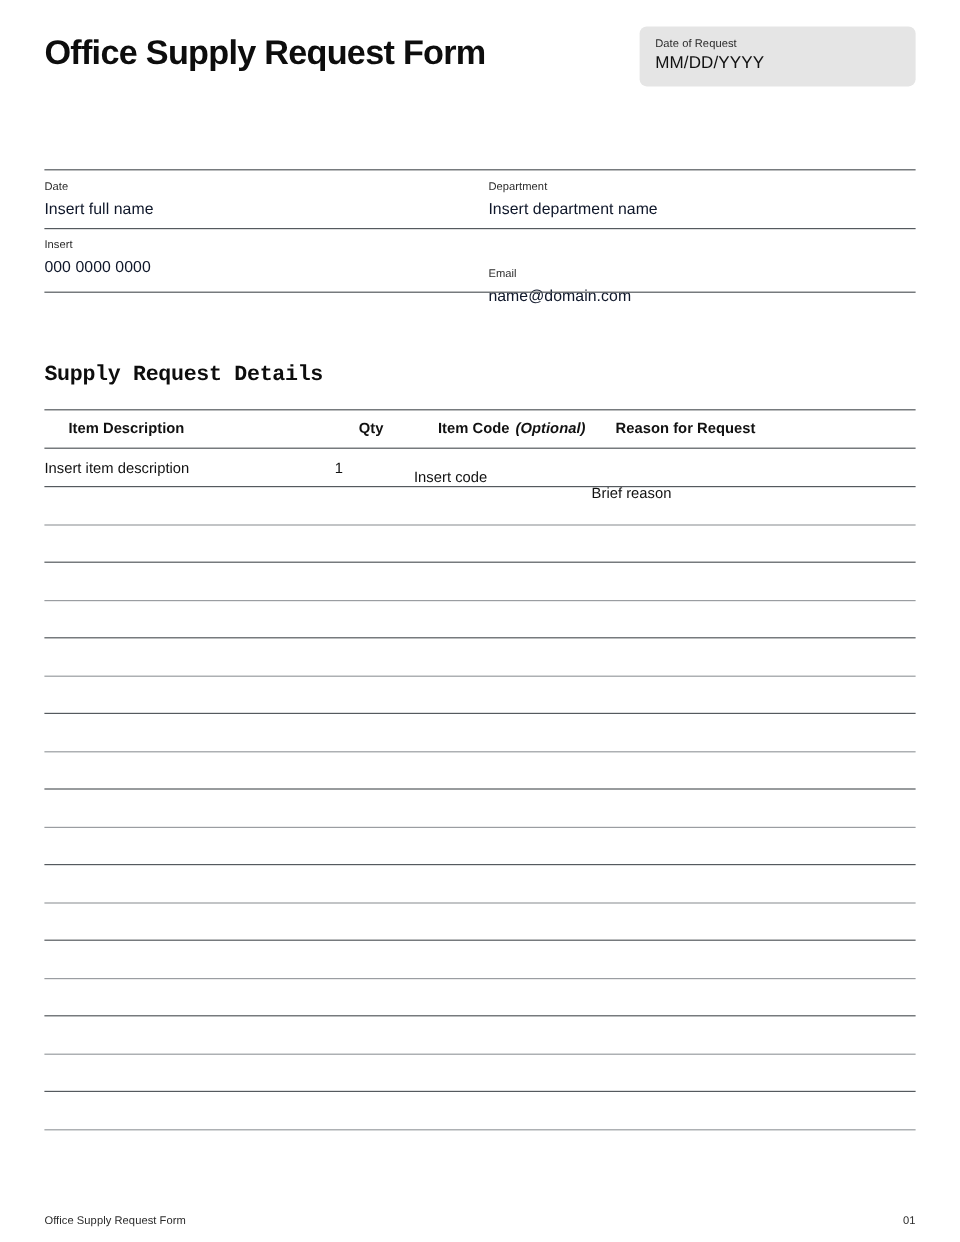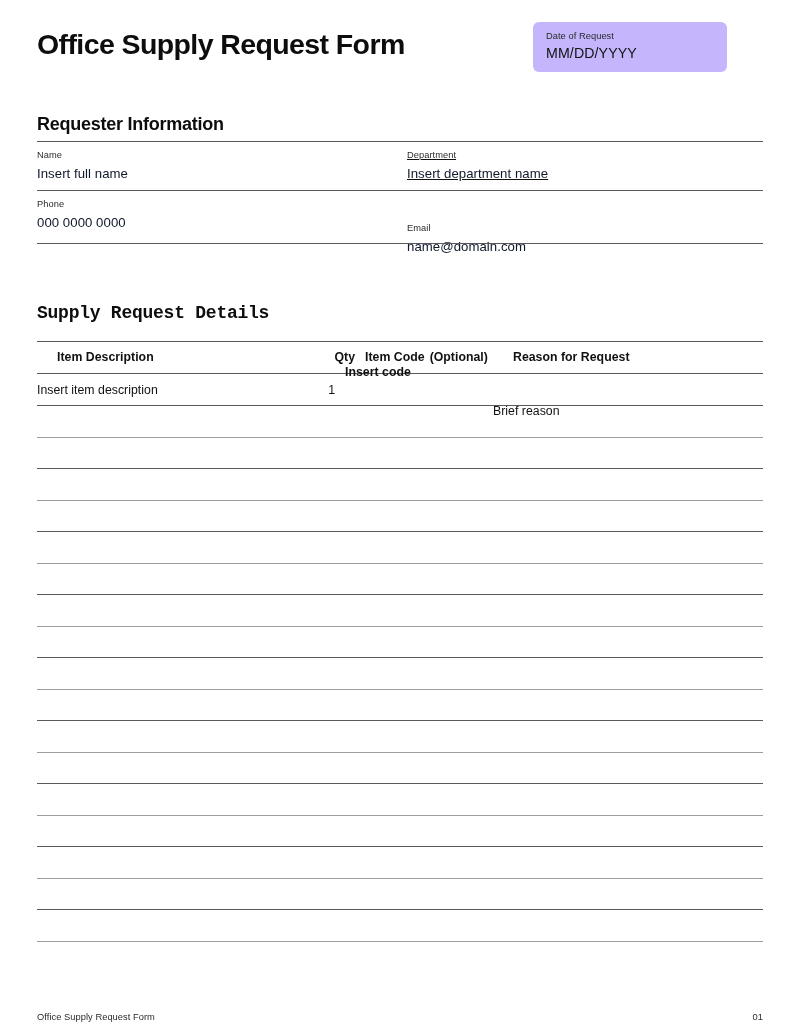--- a/index.html
+++ b/index.html
@@ -34,23 +34,23 @@
     letter-spacing: -0.6px;
     line-height: 1.1;
     color: #0d0d0d;
     white-space: nowrap;
   }
 
   .date-box {
     position: absolute;
     left: 533px;
     top: 22px;
-    width: 194px;
+    width: 230px;
     height: 50px;
-    background: #c4b5fd;
+    background: #e5e5e5;
     border-radius: 6px;
     box-sizing: border-box;
     padding: 9px 0 0 13px;
   }
   .date-box-label {
     font-size: 9.3px;
     color: #2b2b2b;
     line-height: 1.2;
     letter-spacing: 0.05px;
   }
@@ -112,25 +112,26 @@
     color: #111111;
     white-space: nowrap;
     letter-spacing: 0.02px;
   }
   .th {
     font-weight: 700;
     margin-left: 20px;
   }
   .th .optional {
     font-weight: 700;
+    font-style: italic;
   }
   .td { font-weight: 400; }
 
   .col-desc   { left: 37px; }
-  .col-qty    { left: 295px; width: 40px; text-align: right; }
+  .col-qty    { left: 279px; width: 40px; }
   .col-code   { left: 345px; }
   .col-reason { left: 493px; }
 
   
   .footer-left, .footer-right {
     position: absolute;
     top: 1012px;
     font-size: 9.3px;
     color: #2b2b2b;
     letter-spacing: 0.05px;
@@ -143,38 +144,37 @@
 
 <div class="page">
 
   <div class="doc-title">Office Supply Request Form</div>
 
   <div class="date-box">
     <div class="date-box-label">Date of Request</div>
     <div class="date-box-value">MM/DD/YYYY</div>
   </div>
 
-  <div class="section-heading" id="requester-heading">Requester Information</div>
 
   <div class="rule" style="top:141px;"></div>
 
   <div class="field" style="left:37px; top:150px;">
-    <div class="field-label">Name</div>
+    <div class="field-label">Date</div>
     <div class="field-value">Insert full name</div>
   </div>
 
-  <div class="field" style="left:407px; top:150px;text-decoration:underline;">
+  <div class="field" style="left:407px; top:150px;">
     <div class="field-label">Department</div>
     <div class="field-value">Insert department name</div>
   </div>
 
   <div class="rule" style="top:190px;"></div>
 
   <div class="field" style="left:37px; top:199px;">
-    <div class="field-label">Phone</div>
+    <div class="field-label">Insert</div>
     <div class="field-value">000 0000 0000</div>
   </div>
 
   <div class="field" style="left:407px; top:199px;margin-top:24px;">
     <div class="field-label">Email</div>
     <div class="field-value">name@domain.com</div>
   </div>
 
   <div class="rule" style="top:243px;"></div>
 
@@ -184,21 +184,21 @@
 
   <div class="th col-desc" style="top:350px;">Item Description</div>
   <div class="th col-qty" style="top:350px;">Qty</div>
   <div class="th col-code" style="top:350px;"><span>Item Code</span><span class="optional" style="margin-left:5px;">(Optional)</span></div>
   <div class="th col-reason" style="top:350px;">Reason for Request</div>
 
   <div class="rule" style="top:373px;"></div>
 
   <div class="td col-desc" style="top:383px;text-align:right;">Insert item description</div>
   <div class="td col-qty" style="top:383px;">1</div>
-  <div class="td col-code" style="top:365px;font-weight:bold;">Insert code</div>
+  <div class="td col-code" style="top:391px;">Insert code</div>
   <div class="td col-reason" style="top:404px;">Brief reason</div>
 
   <div id="blank-rows">
       <div class="rule" style="top: 405px;"></div>
       <div class="rule light" style="top: 437px;"></div>
       <div class="rule" style="top: 468px;"></div>
       <div class="rule light" style="top: 500px;"></div>
       <div class="rule" style="top: 531px;"></div>
       <div class="rule light" style="top: 563px;"></div>
       <div class="rule" style="top: 594px;"></div>

